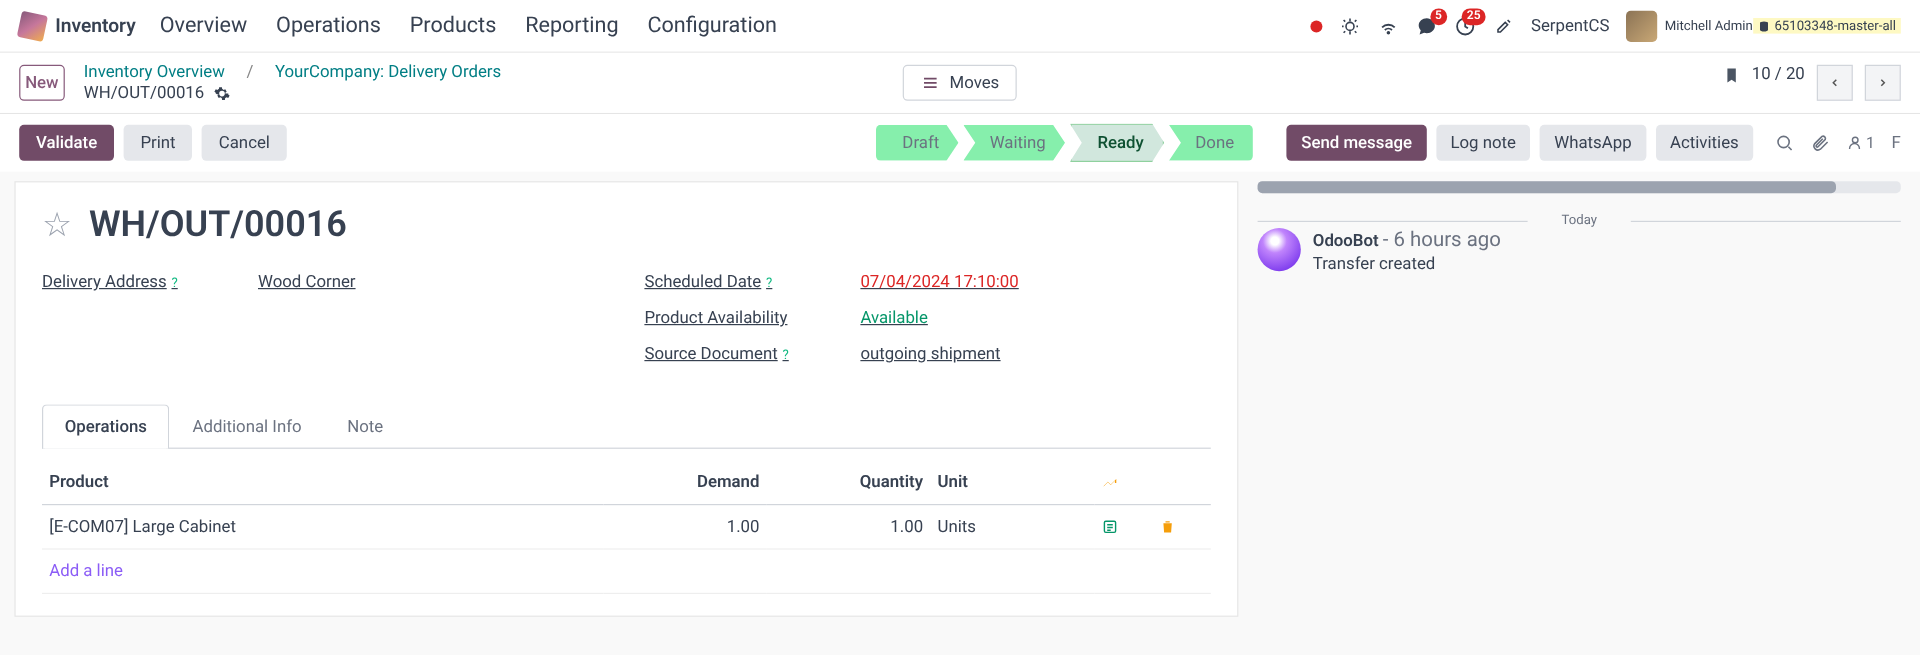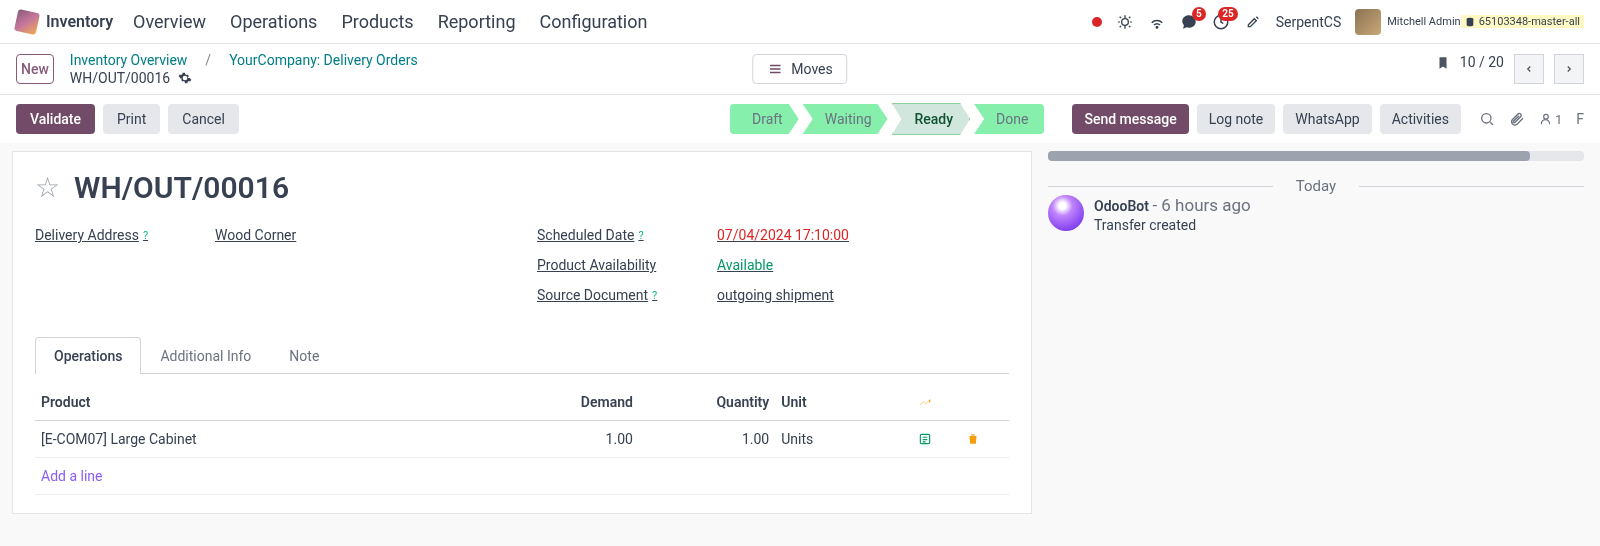--- a/index.html
+++ b/index.html
@@ -78,21 +78,21 @@
 .op-table { width: 100%; margin-top: 10px; border-collapse: collapse; }
 .op-table th { text-align: left; padding: 10px 6px; font-weight: 600; font-size: 14px; border-bottom: 1px solid #d1d5db; color: #374151; }
 .op-table th.num, .op-table td.num { text-align: right; }
 .op-table td { padding: 10px 6px; font-size: 14px; border-bottom: 1px solid #eee; }
 .add-line { color: #8b5cf6; cursor: pointer; padding: 10px 6px; }
 .cell-icon { width: 18px; text-align: center; }
 
 
 .hscroll { height: 10px; background: #e5e7eb; border-radius: 4px; position: relative; margin-bottom: 16px; }
 .hscroll-thumb { position: absolute; left: 0; top: 0; height: 100%; width: 90%; background: #9ca3af; border-radius: 4px; }
-.today-sep { text-align: center; color: #6b7280; font-size: 15px; margin: 0 0; position: relative; }
+.today-sep { text-align: center; color: #6b7280; font-size: 11px; margin: 0 0; position: relative; }
 .today-sep::before, .today-sep::after { content: ""; position: absolute; top: 50%; width: 42%; border-top: 1px solid #d1d5db; }
 .today-sep::before { left: 0; } .today-sep::after { right: 0; }
 .msg { display: flex; gap: 10px; }
 .bot-avatar { width: 36px; height: 36px; border-radius: 50%; background: radial-gradient(circle at 40% 30%, #fff 10%, #c084fc 30%, #7c3aed 80%); flex-shrink: 0; }
 .msg-body .msg-head { font-size: 14px; }
 .msg-author { font-weight: 600; }
 .msg-time { color: #6b7280; font-size: 17px; }
 .msg-text { margin-top: 2px; }
 
 svg { display: block; }

